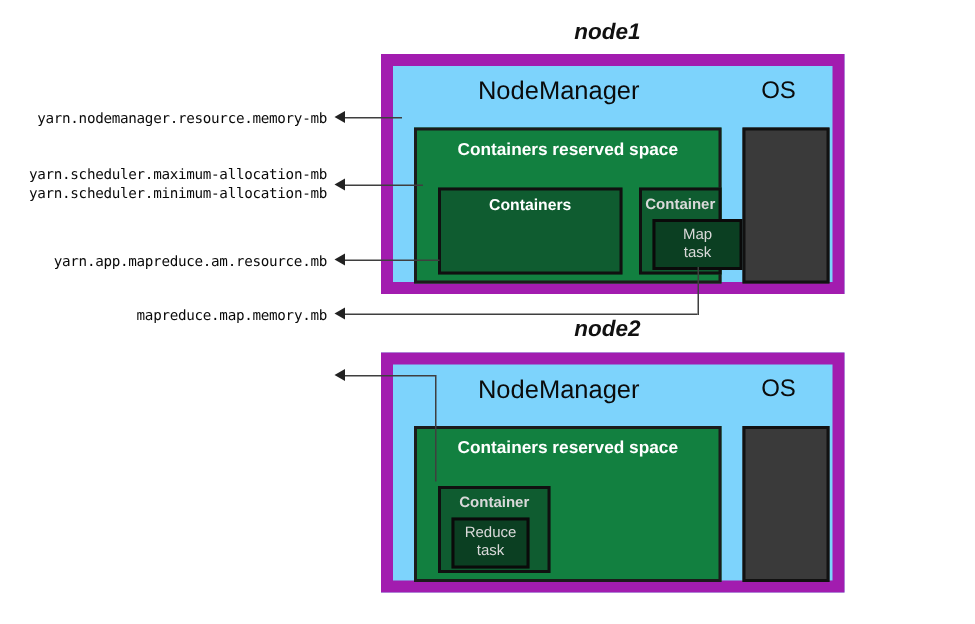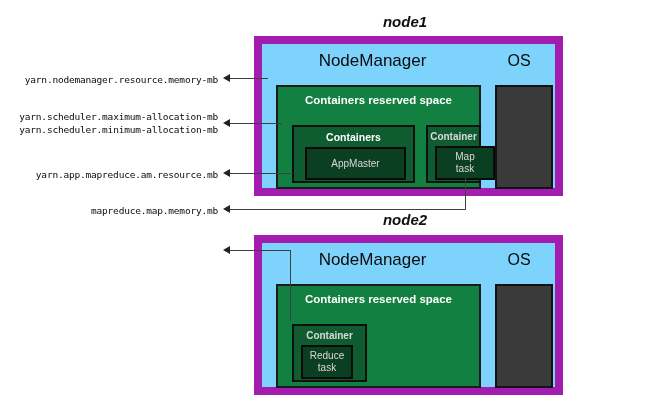--- a/index.html
+++ b/index.html
@@ -159,23 +159,20 @@
 
     <div class="nm-title" style="top:7px; right:72px; left:0;">NodeManager</div>
 
     <div class="os-title" style="top:8px; left:222px; width:70px;">OS</div>
 
     <div class="reserved-box" style="left:14px; top:41px; width:205px; height:104px;">
       <div class="reserved-title" style="top:7px;">Containers reserved space</div>
 
       <div class="containers-box" style="left:14px; top:38px; width:123px; height:58px;">
         <div class="containers-title" style="top:4px;">Containers</div>
-        <div class="task-box" style="left:11px; top:20px; width:101px; height:33px;">
-          <span class="task-label">AppMaster</span>
-        </div>
       </div>
 
       <div class="container-box" style="left:148px; top:38px; width:55px; height:58px;">
         <div class="container-title" style="top:4px;">Container</div>
         <div class="task-box" style="left:7px; top:19px; width:60px; height:34px; flex-direction:column;">
           <span class="task-label">Map</span>
           <span class="task-label">task</span>
         </div>
       </div>
     </div>

